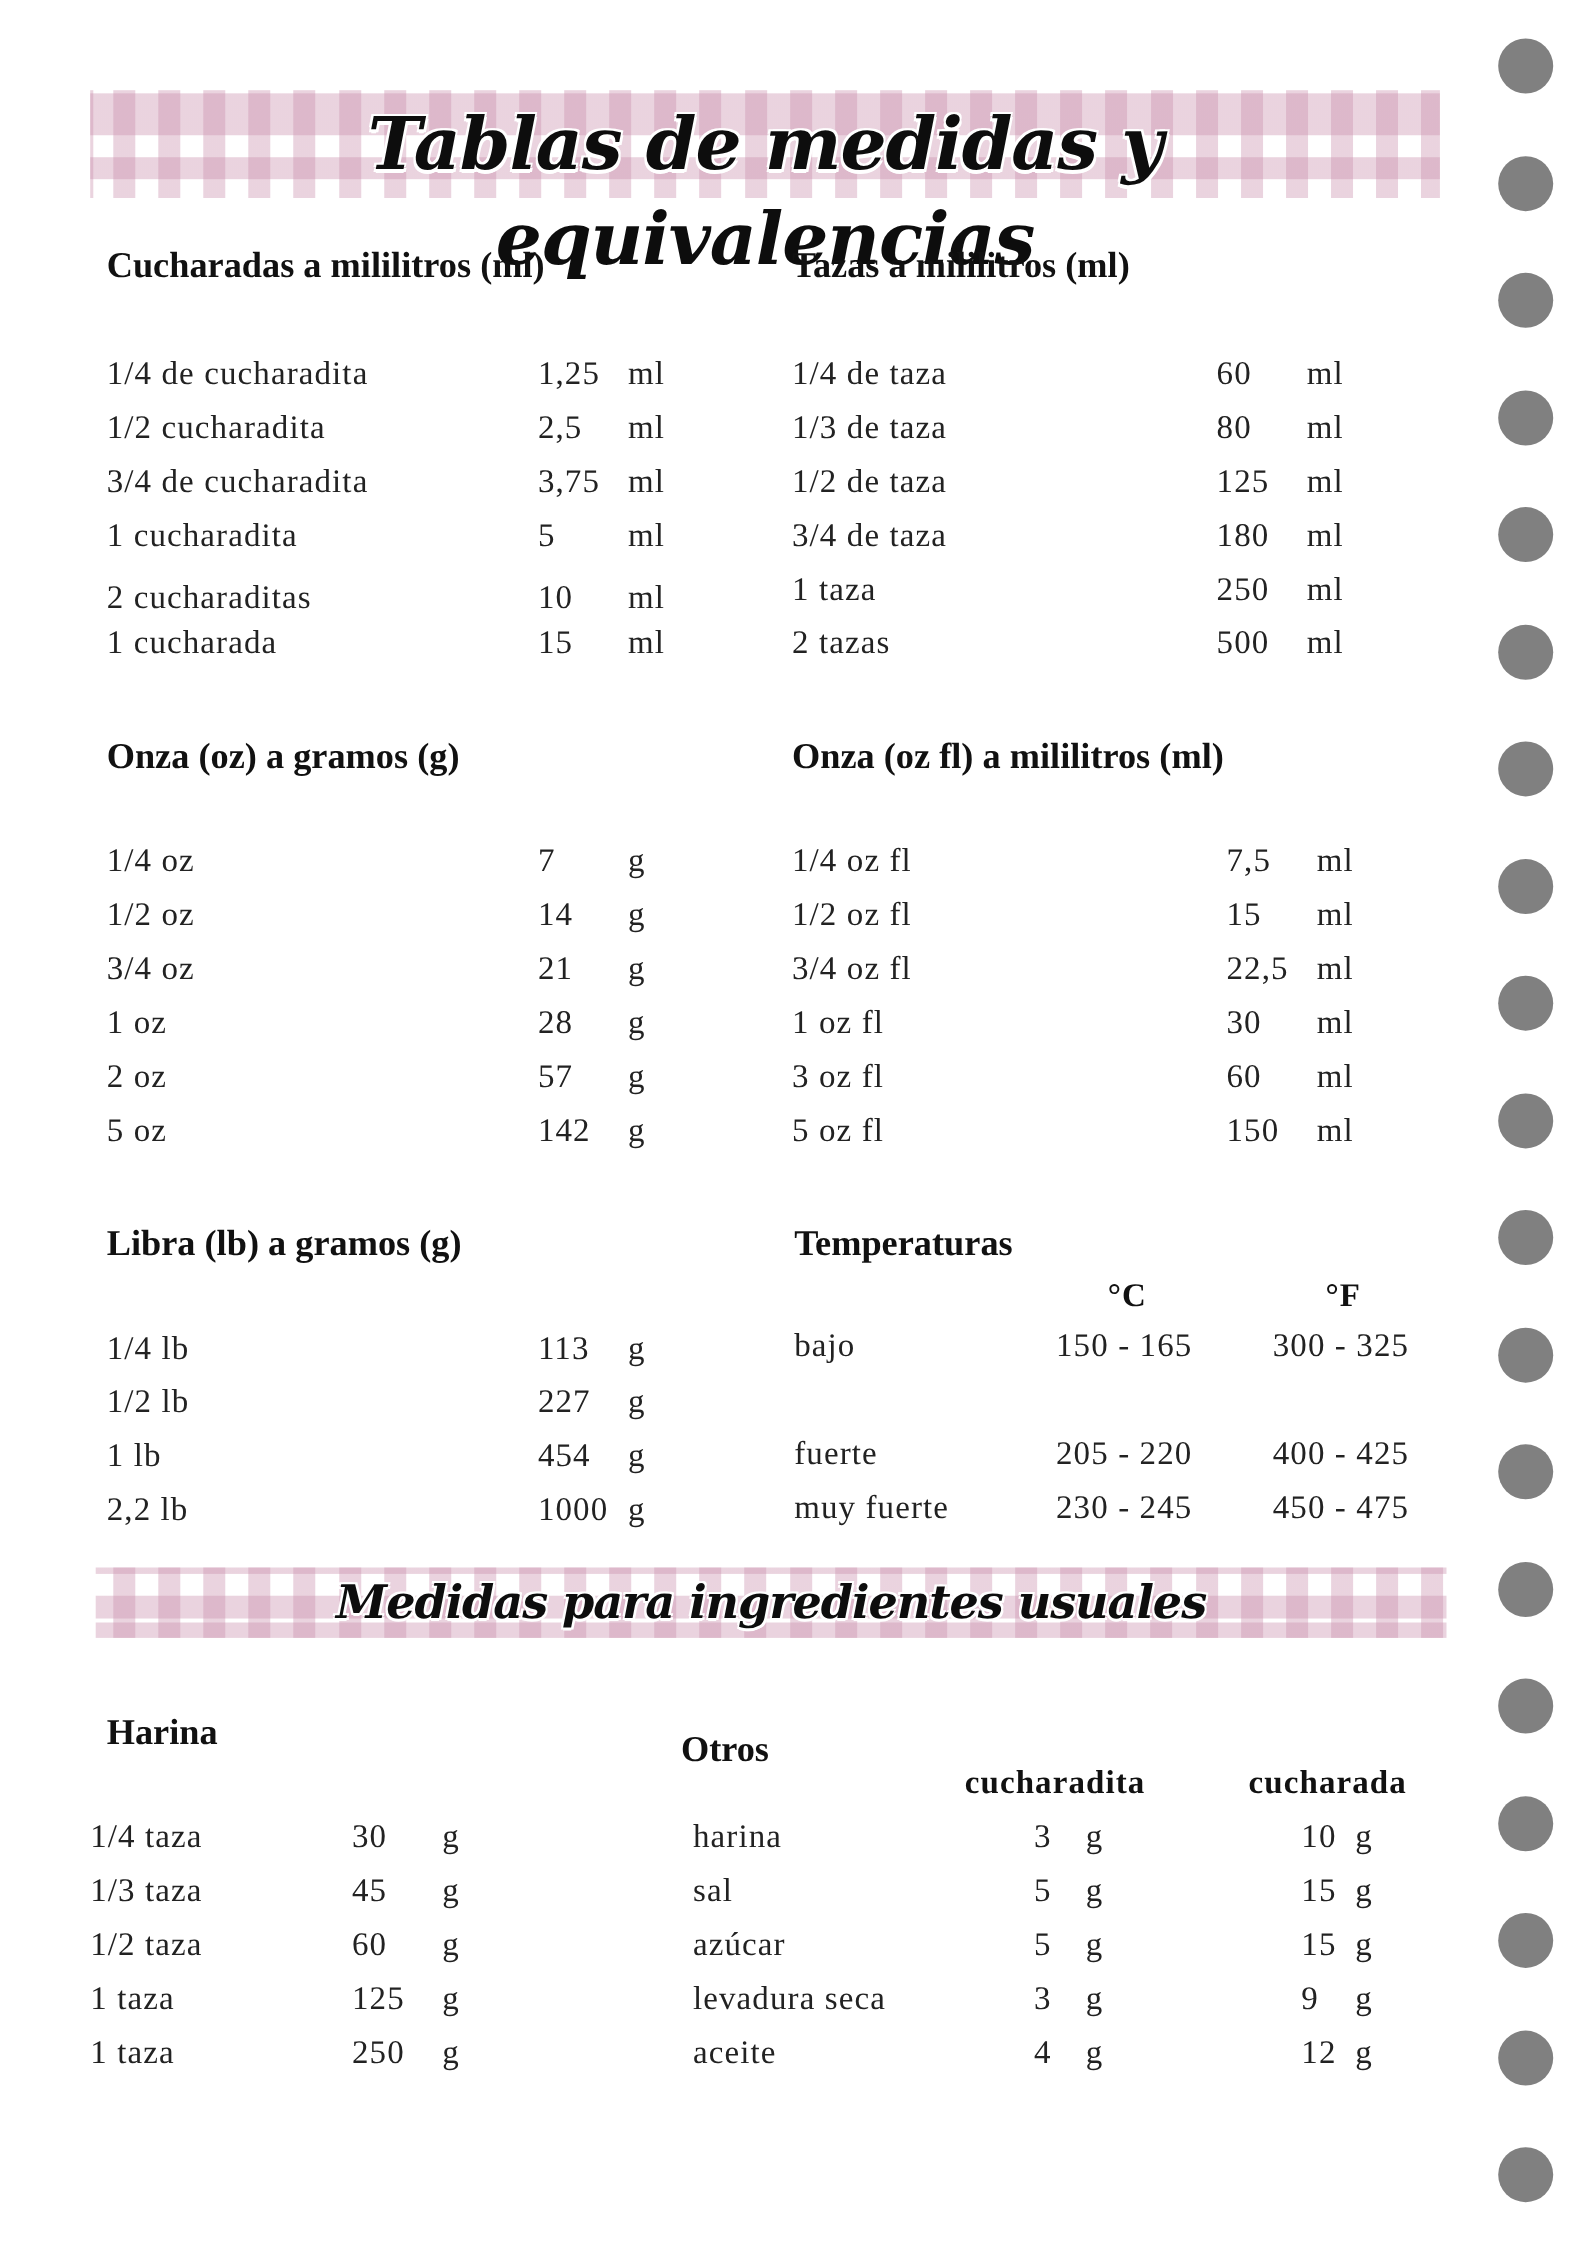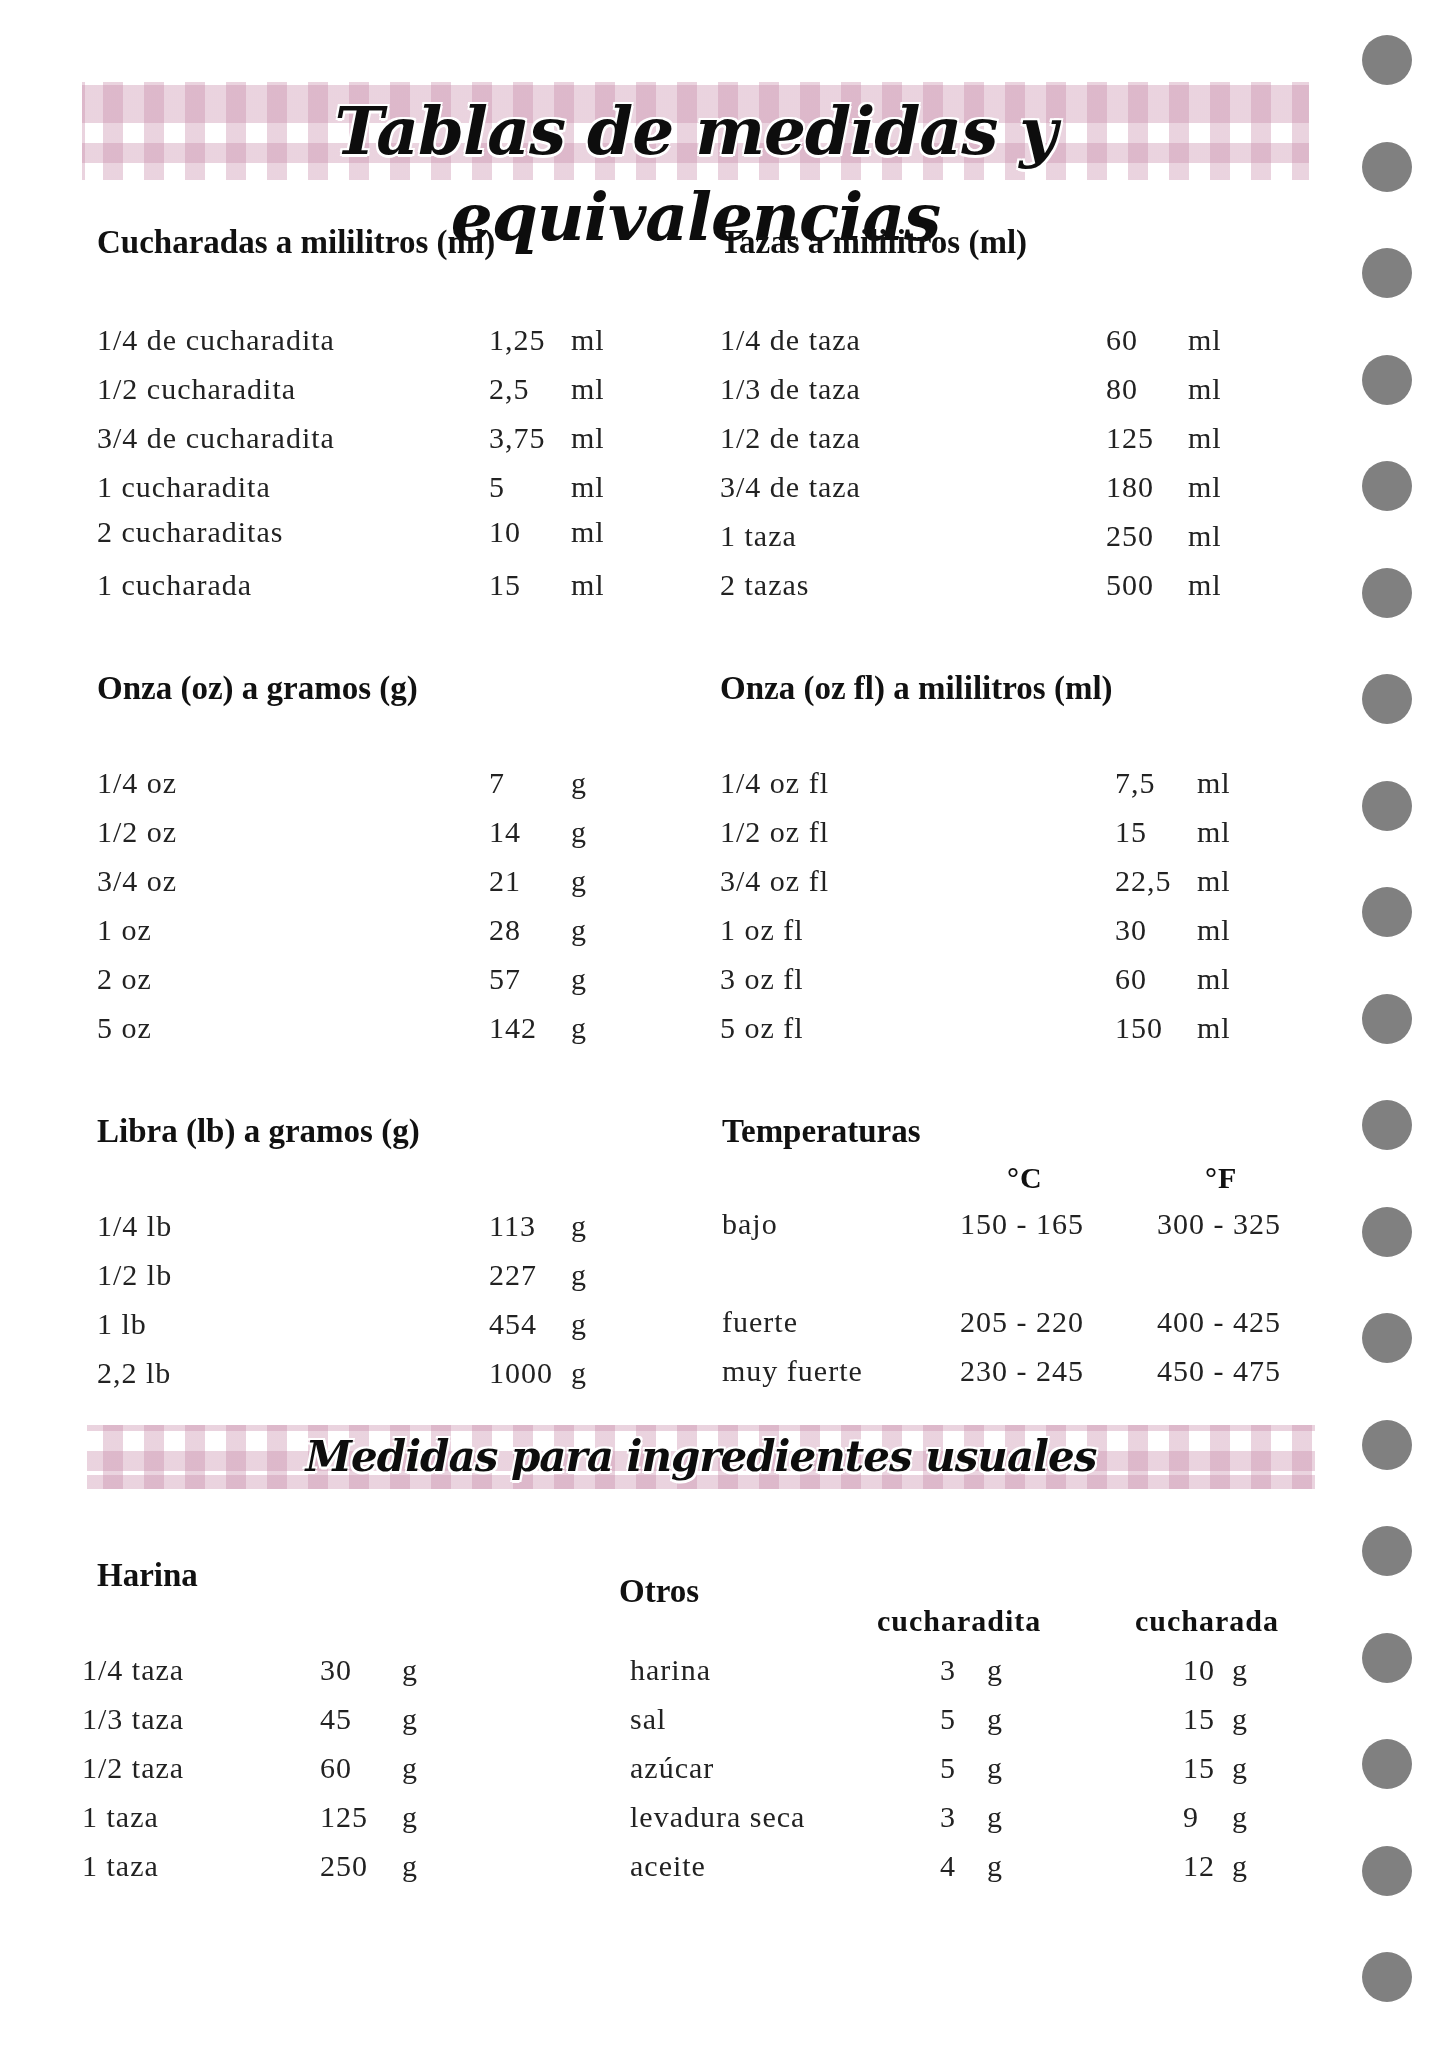--- a/index.html
+++ b/index.html
@@ -75,21 +75,21 @@
   <div class="row" style="top:98px">
     <span class="t" style="left:0">3/4 de cucharadita</span>
     <span class="t" style="left:392px">3,75</span>
     <span class="t" style="left:474px">ml</span>
   </div>
   <div class="row" style="top:147px">
     <span class="t" style="left:0">1 cucharadita</span>
     <span class="t" style="left:392px">5</span>
     <span class="t" style="left:474px">ml</span>
   </div>
-  <div class="row" style="top:192px">
+  <div class="row" style="top:204px">
     <span class="t" style="left:0">2 cucharaditas</span>
     <span class="t" style="left:392px">10</span>
     <span class="t" style="left:474px">ml</span>
   </div>
   <div class="row" style="top:245px">
     <span class="t" style="left:0">1 cucharada</span>
     <span class="t" style="left:392px">15</span>
     <span class="t" style="left:474px">ml</span>
   </div>
 </div>

